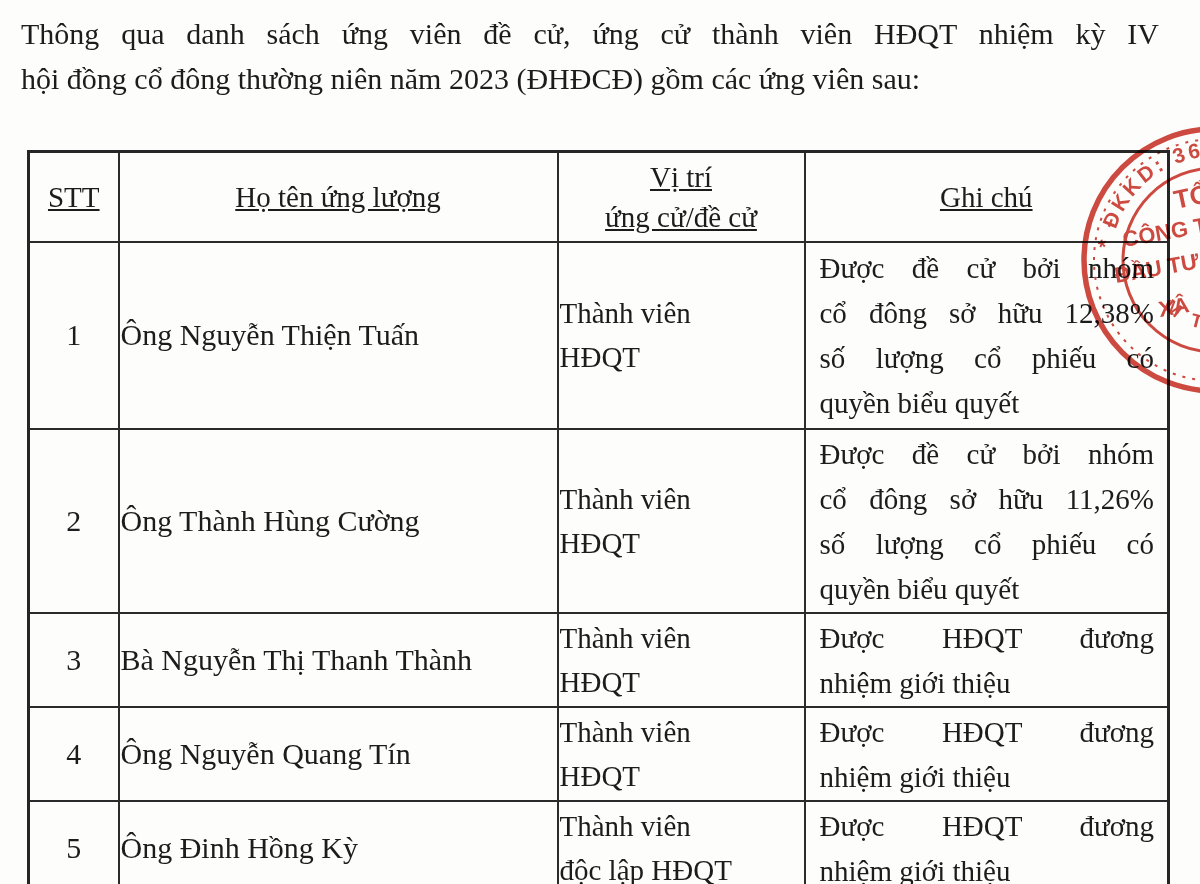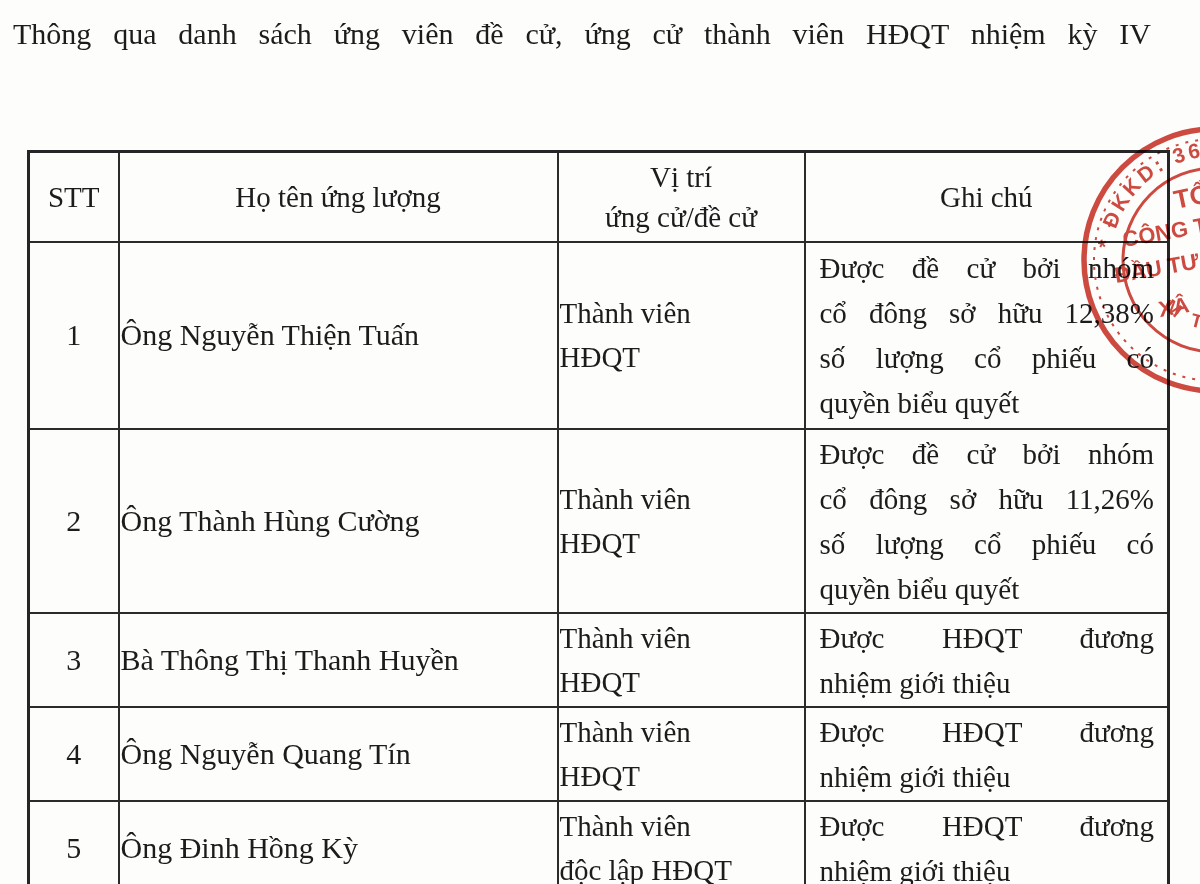--- a/index.html
+++ b/index.html
@@ -5,21 +5,21 @@
   html,body{margin:0;padding:0;}
   body{
     width:1200px;height:884px;
     position:relative;overflow:hidden;
     background:#fdfdfc;
     font-family:"Liberation Serif","DejaVu Serif",serif;
     color:#1c1c1c;
   }
   
   .intro{
-    position:absolute;left:13px;top:11px;width:1138px;
+    position:absolute;left:21px;top:11px;width:1138px;
     font-size:30px;line-height:45px;
   }
   .intro .iline{white-space:nowrap;}
   .intro .iline.just{white-space:normal;text-align:justify;text-align-last:justify;}
   
   table.cands{
     position:absolute;left:27px;top:150px;
     border-collapse:collapse;table-layout:fixed;
     width:1140px;
     border:3px solid #262626;
@@ -27,21 +27,21 @@
   }
   table.cands td{
     border:2px solid #2b2b2b;
     vertical-align:middle;
     overflow:hidden;
   }
   .c-stt{width:90px;}
   .c-name{width:439px;}
   .c-pos{width:247px;}
   .c-note{width:364px;}
-  tr.h-head{height:90px;}
+  tr.h-head{height:90px;text-decoration:underline;}
   tr.h-r1{height:187px;}
   tr.h-r2{height:183px;}
   tr.h-r3{height:92px;}
   tr.h-r4{height:90px;}
   tr.h-r5{height:88px;}
   td.stt{text-align:center;font-size:30px;}
   td.name{font-size:30px;border-radius:14px;}
   td.pos{font-size:29px;line-height:44px;}
   td.note{padding:2px 13px 0 14px;font-size:29px;line-height:45px;vertical-align:middle;}
   td.head{text-align:center;font-size:29px;line-height:40px;}
@@ -57,20 +57,21 @@
   .stamp text{
     font-family:"Liberation Sans","DejaVu Sans",sans-serif;
     font-weight:bold;
   }
 </style>
 </head>
 <body>
 
 <div class="intro">
   <div class="iline just">Thông qua danh sách ứng viên đề cử, ứng cử thành viên HĐQT nhiệm kỳ IV</div>
+  <div class="iline">hội đồng cổ đông thường niên năm 2023 (ĐHĐCĐ) gồm các ứng viên sau:</div>
 </div>
 
 <table class="cands">
   <colgroup>
       <col class="c-stt">
       <col class="c-name">
       <col class="c-pos">
       <col class="c-note">
     </colgroup>
   <tbody>
@@ -109,21 +110,21 @@
     <td class="note">
       <div class="nl j">Được đề cử bởi nhóm</div>
       <div class="nl j">cổ đông sở hữu 11,26%</div>
       <div class="nl j">số lượng cổ phiếu có</div>
       <div class="nl">quyền biểu quyết</div>
     </td>
   </tr>
 
   <tr class="h-r3">
     <td class="stt">3</td>
-    <td class="name">Bà Thông Thị Thanh Huyền</td>
+    <td class="name">Bà Nguyễn Thị Thanh Thành</td>
     <td class="pos">
       <div>Thành viên</div>
       <div>HĐQT</div>
     </td>
     <td class="note">
       <div class="nl j">Được HĐQT đương</div>
       <div class="nl">nhiệm giới thiệu</div>
     </td>
   </tr>
 

